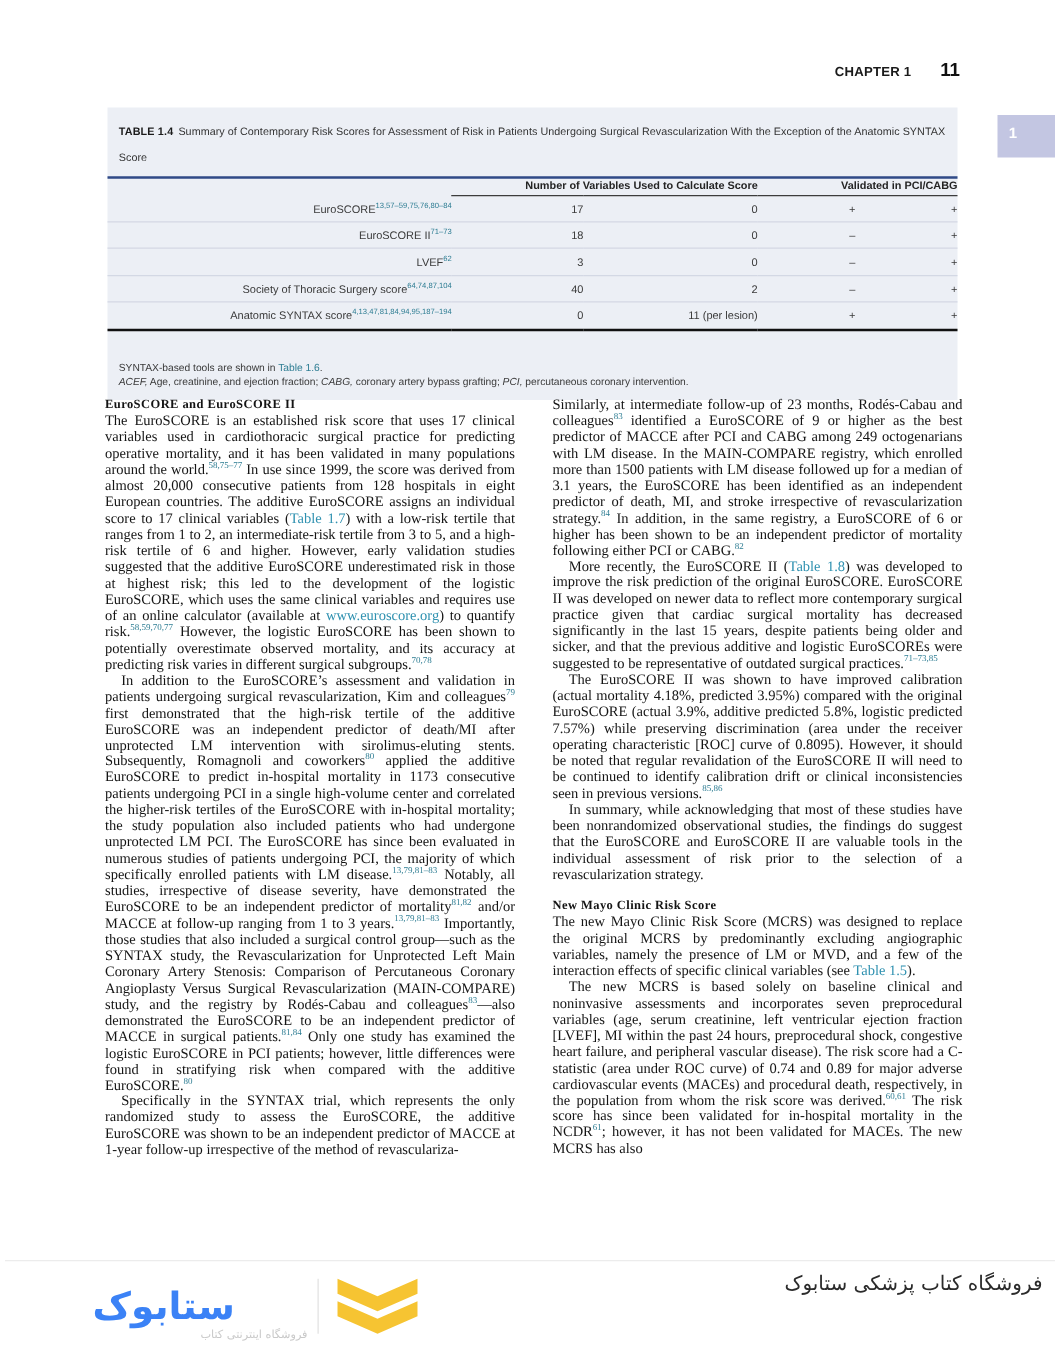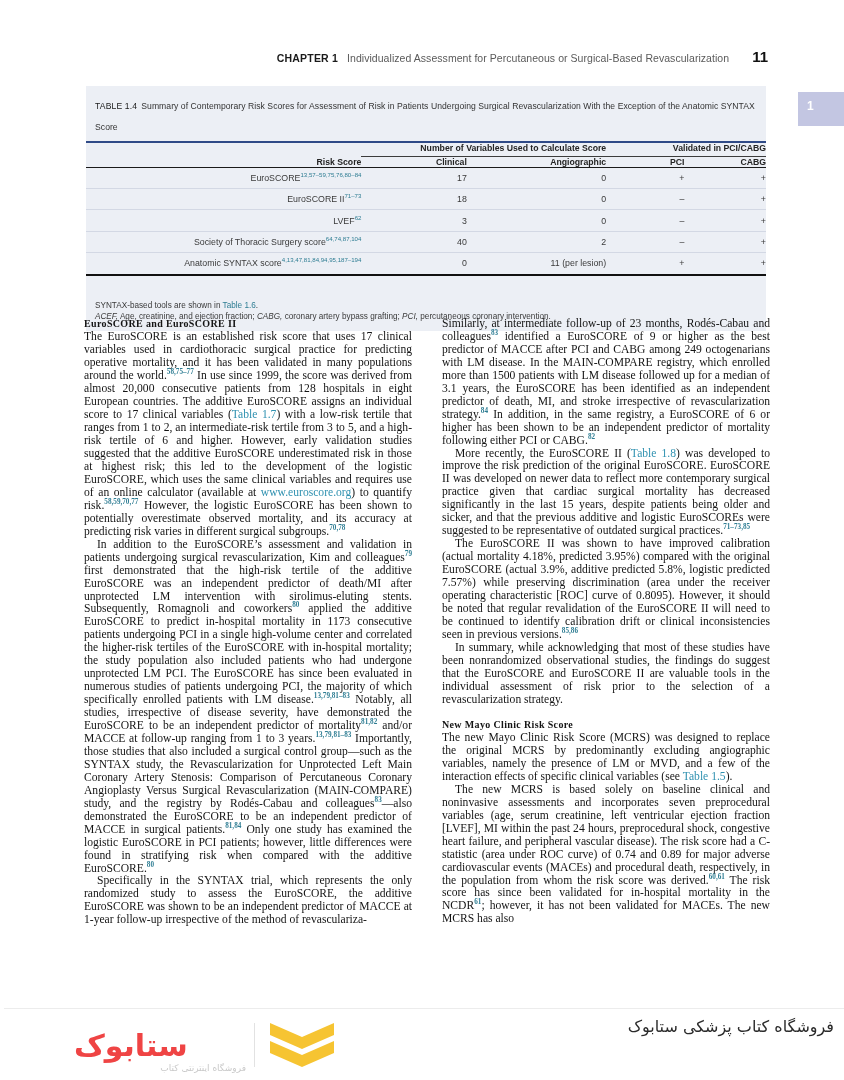--- a/index.html
+++ b/index.html
@@ -84,21 +84,21 @@
     background: #eceff5;
   }
   .table-caption {
     padding: 7px 9px 6px 9px;
     border-bottom: 2.2px solid #2f4a87;
     line-height: 1.32;
   }
   .tc-label {
     font-family: "Liberation Sans", sans-serif;
     font-size: 8.6px;
-    font-weight: normal;
+    font-weight: bold;
     color: #1b1b1b;
     letter-spacing: 0.15px;
   }
   .tc-text {
     font-family: "Liberation Sans", sans-serif;
     font-size: 8.6px;
     color: #333;
     letter-spacing: 0.05px;
   }
 
@@ -205,21 +205,20 @@
     text-indent: 13px;
     hyphens: auto;
     -webkit-hyphens: auto;
   }
   .col p.noindent { text-indent: 0; }
   .col sup {
     font-size: 7.2px;
     color: #2e7d93;
     vertical-align: super;
     line-height: 0;
-    font-weight: bold;
   }
   .xref { color: #2f91b0; }
   .link { color: #2f91b0; }
 
   
   .footer {
     position: absolute;
     left: 0;
     top: 1008px;
     width: 844px;
@@ -240,21 +239,21 @@
     top: 8px;
     width: 260px;
     height: 58px;
     display: flex;
     align-items: center;
   }
   .logo-word {
     font-family: "DejaVu Sans", sans-serif;
     font-size: 30px;
     font-weight: bold;
-    color: #ef4444;
+    color: #3b82f6;
     direction: rtl;
     letter-spacing: -1px;
     line-height: 1;
   }
   .logo-sub {
     position: absolute;
     right: 88px;
     bottom: 2px;
     font-family: "DejaVu Sans", sans-serif;
     font-size: 9px;
@@ -305,21 +304,20 @@
   }
   .brand-url .g { color: #f0b81f; }
 </style>
 </head>
 <body>
 
 <div class="page">
 
   <div class="running-head">
     <span class="rh-chapter">CHAPTER 1</span>
-    <span class="rh-title">Individualized Assessment for Percutaneous or Surgical-Based Revascularization</span>
     <span class="rh-pagenum">11</span>
   </div>
 
   <div class="chapter-tab">
     <span>1</span>
   </div>
 
   <div class="table-block">
 
     <div class="table-caption">
@@ -334,27 +332,20 @@
           <col class="c2">
           <col class="c3">
           <col class="c4">
       </colgroup>
       <thead>
         <tr class="grp-row">
           <th class="blank"></th>
           <th class="grp" colspan="2">Number of Variables Used to Calculate Score</th>
           <th class="grp" colspan="2">Validated in PCI/CABG</th>
         </tr>
-        <tr class="sub-row">
-          <th class="first">Risk Score</th>
-          <th>Clinical</th>
-          <th>Angiographic</th>
-          <th>PCI</th>
-          <th>CABG</th>
-        </tr>
       </thead>
       <tbody>
         <tr>
           <td class="rowname"><span>EuroSCORE</span><sup class="ref">13,57–59,75,76,80–84</sup></td>
           <td>17</td>
           <td>0</td>
           <td>+</td>
           <td>+</td>
         </tr>
         <tr>

